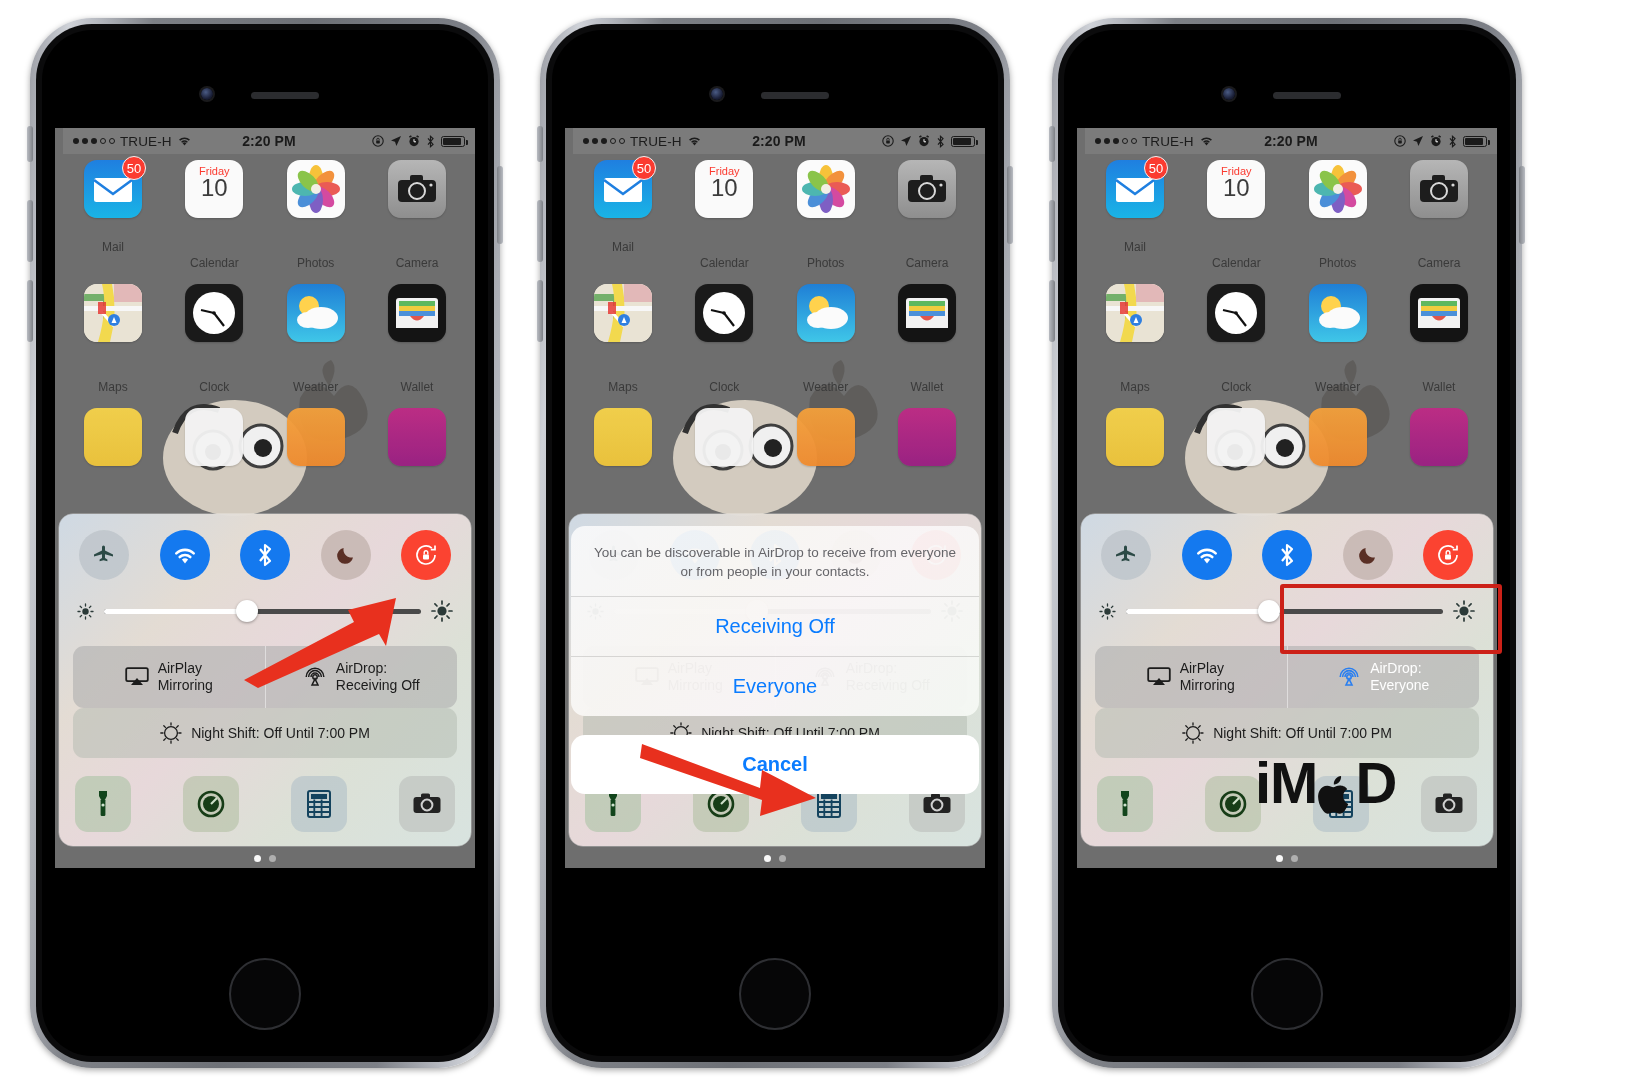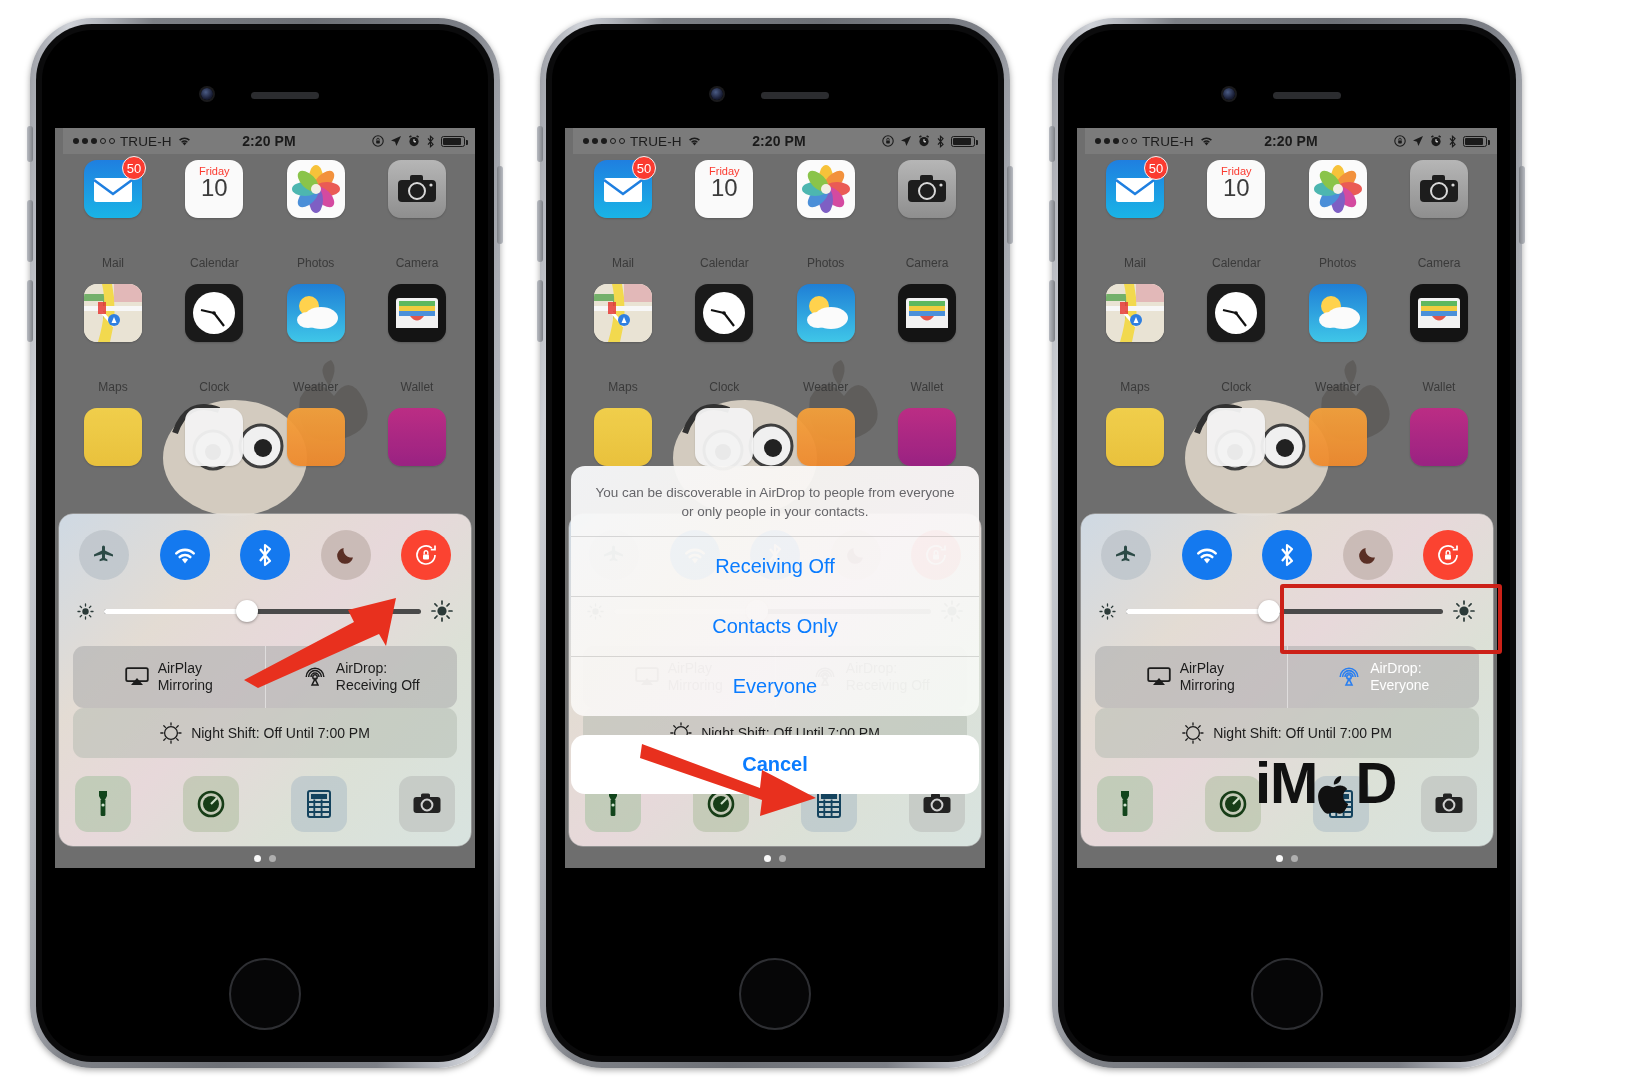--- a/index.html
+++ b/index.html
@@ -82,21 +82,21 @@
 
   .app-grid { position:absolute; left:0; right:0; top:32px; padding:0 14px; }
   .app-row { display:flex; justify-content:space-between; margin-bottom:14px; }
   .app { width:88px; text-align:center; }
   .app-ico { width:58px; height:58px; border-radius:13px; margin:0 auto 4px;
              box-shadow:0 1px 2px rgba(0,0,0,.18); overflow:hidden; position:relative; }
   .app-name { font-size:12px; color:#3a3a3a;margin-top:38px; }
   .badge { position:absolute; top:-4px; right:-4px; min-width:24px; height:24px;
            border-radius:12px; background:#fb3b30; color:#fff; font-size:13px;
            display:flex; align-items:center; justify-content:center; border:1.5px solid #f2f2f2; }
-  .app-ico-wrap { position:relative; width:58px; height:58px; margin:0 auto 4px; }
+  .app-ico-wrap { position:relative; width:58px; height:42px; margin:0 auto 4px; }
 
   
   .cc {
     position:absolute; left:4px; right:4px; bottom:22px;
     border-radius:14px; padding:16px 14px 14px;
     background:
       linear-gradient(135deg, rgba(214,225,236,.93) 0%, rgba(236,228,219,.93) 28%,
                       rgba(240,224,226,.93) 48%, rgba(228,233,222,.93) 72%, rgba(224,236,232,.93) 100%);
     backdrop-filter: blur(18px);
     box-shadow: 0 0 0 .5px rgba(255,255,255,.5);
@@ -798,23 +798,22 @@
         </div>
       </div>
 
       <div class="page-dots">
           <i></i>
           <i class="dim"></i>
         </div>
 
       <div class="sheet">
         <div class="sheet-card">
-          <div class="sheet-msg">You can be discoverable in AirDrop to people from everyone or only people in your contacts.</div>
+          <div class="sheet-msg">You can be discoverable in AirDrop to receive from everyone or from people in your contacts.</div>
           <div class="sheet-item">Receiving Off</div>
-          <div class="sheet-item">Contacts Only</div>
           <div class="sheet-item">Everyone</div>
         </div>
         <div class="sheet-cancel">Cancel</div>
       </div>
     </div>
   </div>
 
   <div class="phone p3">
     <div class="bezel"></div>
     <div class="bezel-inner"></div>

